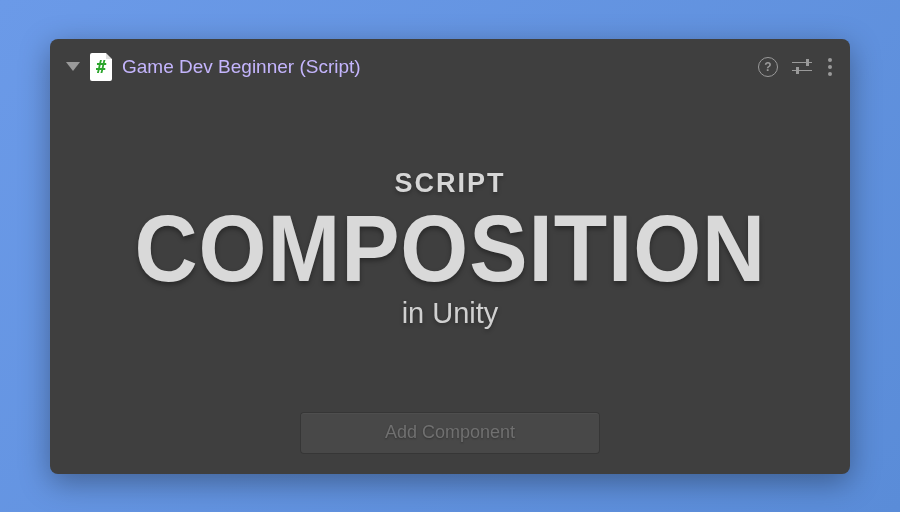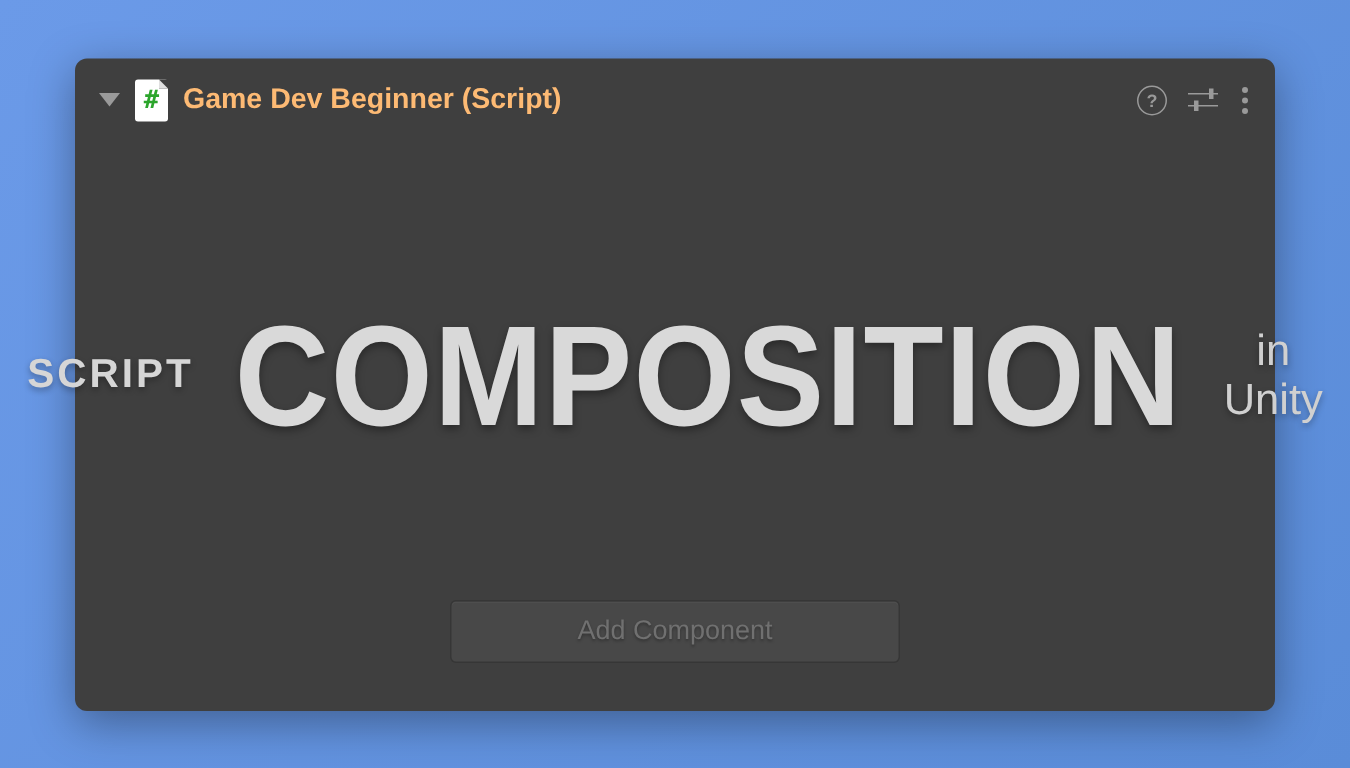--- a/index.html
+++ b/index.html
@@ -70,23 +70,23 @@
     }
 
     .script-icon-hash {
       color: #2ca52c;
       font-weight: bold;
       font-size: 17px;
       font-family: monospace;
     }
 
     .component-title {
-      color: #fdba74;
+      color: #c4b5fd;
       font-size: 19px;
-      font-weight: 700;
+      font-weight: 400;
       flex: 1;
     }
 
     .header-icons {
       display: flex;
       align-items: center;
       gap: 14px;
     }
 
     .icon-help {
@@ -157,21 +157,21 @@
     .menu-dot {
       width: 4px;
       height: 4px;
       background: #9a9a9a;
       border-radius: 50%;
     }
 
     .panel-body {
       flex: 1;
       display: flex;
-      flex-direction: row;
+      flex-direction: column;
       align-items: center;
       justify-content: center;
       padding-bottom: 70px;
     }
 
     .title-top {
       color: #d6d6d6;
       font-size: 27px;
       font-weight: 700;
       letter-spacing: 2px;
@@ -194,21 +194,21 @@
       color: #d0d0d0;
       font-size: 29px;
       font-weight: 500;
       margin-top: 4px;
       text-shadow: 0 2px 4px rgba(0, 0, 0, 0.3);
       text-align: center;
     }
 
     .add-component-btn {
       position: absolute;
-      bottom: 32px;
+      bottom: 20px;
       left: 50%;
       transform: translateX(-50%);
       width: 300px;
       height: 42px;
       background: rgba(90, 90, 90, 0.35);
       border: 1px solid rgba(0, 0, 0, 0.25);
       border-radius: 4px;
       color: #707070;
       font-size: 18px;
       font-weight: 500;

